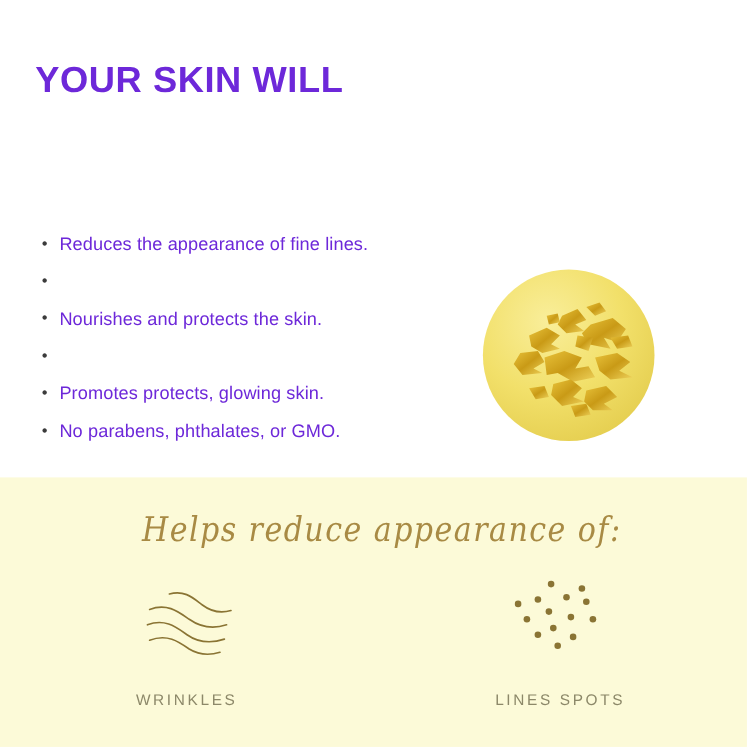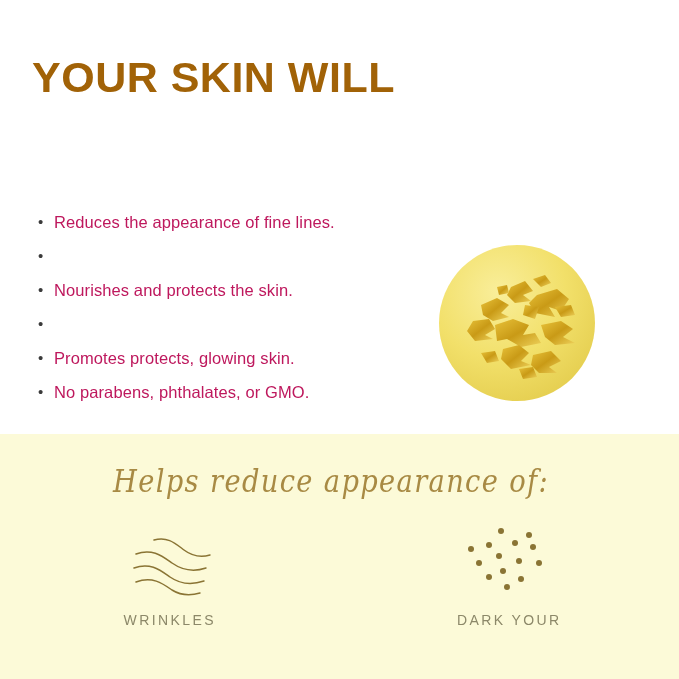--- a/index.html
+++ b/index.html
@@ -8,22 +8,22 @@
     background:#ffffff;
     font-family:"Liberation Sans",sans-serif;
     overflow:hidden;
     position:relative;
   }
   #page{position:relative;width:679px;height:679px;background:#ffffff;overflow:hidden;}
 
   
   .headline{
     position:absolute;left:32px;top:56px;
-    font-size:43px;font-weight:bold;letter-spacing:0.5px;
-    color:#a16207;line-height:1;white-space:nowrap;
+    font-size:33px;font-weight:bold;letter-spacing:0.5px;
+    color:#6d28d9;line-height:1;white-space:nowrap;
   }
   .script-title{
     position:absolute;left:44px;top:104px;
     width:590px;height:78px;
   }
   .script-title svg{display:block;width:100%;height:100%;overflow:visible;}
   .thankyou-text{
     font-family:"Liberation Sans",sans-serif;
     font-size:78px;font-weight:300;
     letter-spacing:15px;
@@ -34,39 +34,39 @@
   .bullets{position:absolute;left:38px;top:212px;width:400px;}
   .bullet-row{
     display:flex;align-items:flex-start;
     height:34px;
   }
   .bullet-dot{
     width:16px;flex:0 0 16px;
     color:#3b3b3b;font-size:15px;line-height:20px;text-align:left;
   }
   .bullet-text{
-    color:#be185d;font-size:16.5px;line-height:20px;
+    color:#6d28d9;font-size:16.5px;line-height:20px;
     letter-spacing:0.1px;white-space:nowrap;
   }
 
   
   .foil-circle{
     position:absolute;left:437px;top:243px;
     width:160px;height:160px;
   }
   .foil-circle svg{display:block;width:160px;height:160px;}
 
   
   .cream-panel{
     position:absolute;left:0;top:434px;
     width:679px;height:245px;
     background:#fcfad8;
   }
   .script-sub{
-    position:absolute;left:0;top:16px;width:599px;height:62px;padding-left:32px;
+    position:absolute;left:16px;top:16px;width:599px;height:62px;padding-left:32px;
   }
   .script-sub svg{display:block;width:100%;height:100%;overflow:visible;}
   .script-sub-text{
     font-family:"DejaVu Serif",serif;
     font-size:31px;font-style:italic;font-weight:400;
     fill:#a88a44;letter-spacing:1.5px;
   }
 
   .benefits{
     position:absolute;left:0;top:88px;width:679px;
@@ -75,21 +75,21 @@
   .benefit{
     flex:1 1 0;display:flex;flex-direction:column;
     align-items:center;
   }
   .benefit-icon{
     width:110px;height:78px;
     display:flex;align-items:center;justify-content:center;
   }
   .benefit-icon svg{display:block;overflow:visible;}
   .benefit-label{
-    margin-top:12px;
+    margin-top:28px;
     font-size:14px;letter-spacing:2.4px;
     color:#8c8869;white-space:nowrap;
   }
 </style>
 </head>
 <body>
 
 <div id="page">
 
   <div class="headline">YOUR SKIN WILL</div>
@@ -189,19 +189,19 @@
             <circle cx="16" cy="38" r="3"></circle>
             <circle cx="56" cy="36" r="3"></circle>
             <circle cx="76" cy="38" r="3"></circle>
             <circle cx="40" cy="46" r="3"></circle>
             <circle cx="26" cy="52" r="3"></circle>
             <circle cx="58" cy="54" r="3"></circle>
             <circle cx="44" cy="62" r="3"></circle>
             <circle cx="66" cy="10" r="3"></circle>
           </svg>
         </div>
-        <div class="benefit-label">DARK YOUR</div>
+        <div class="benefit-label">LINES SPOTS</div>
       </div>
 
     </div>
   </div>
 
 </div>
 
 </body></html>

